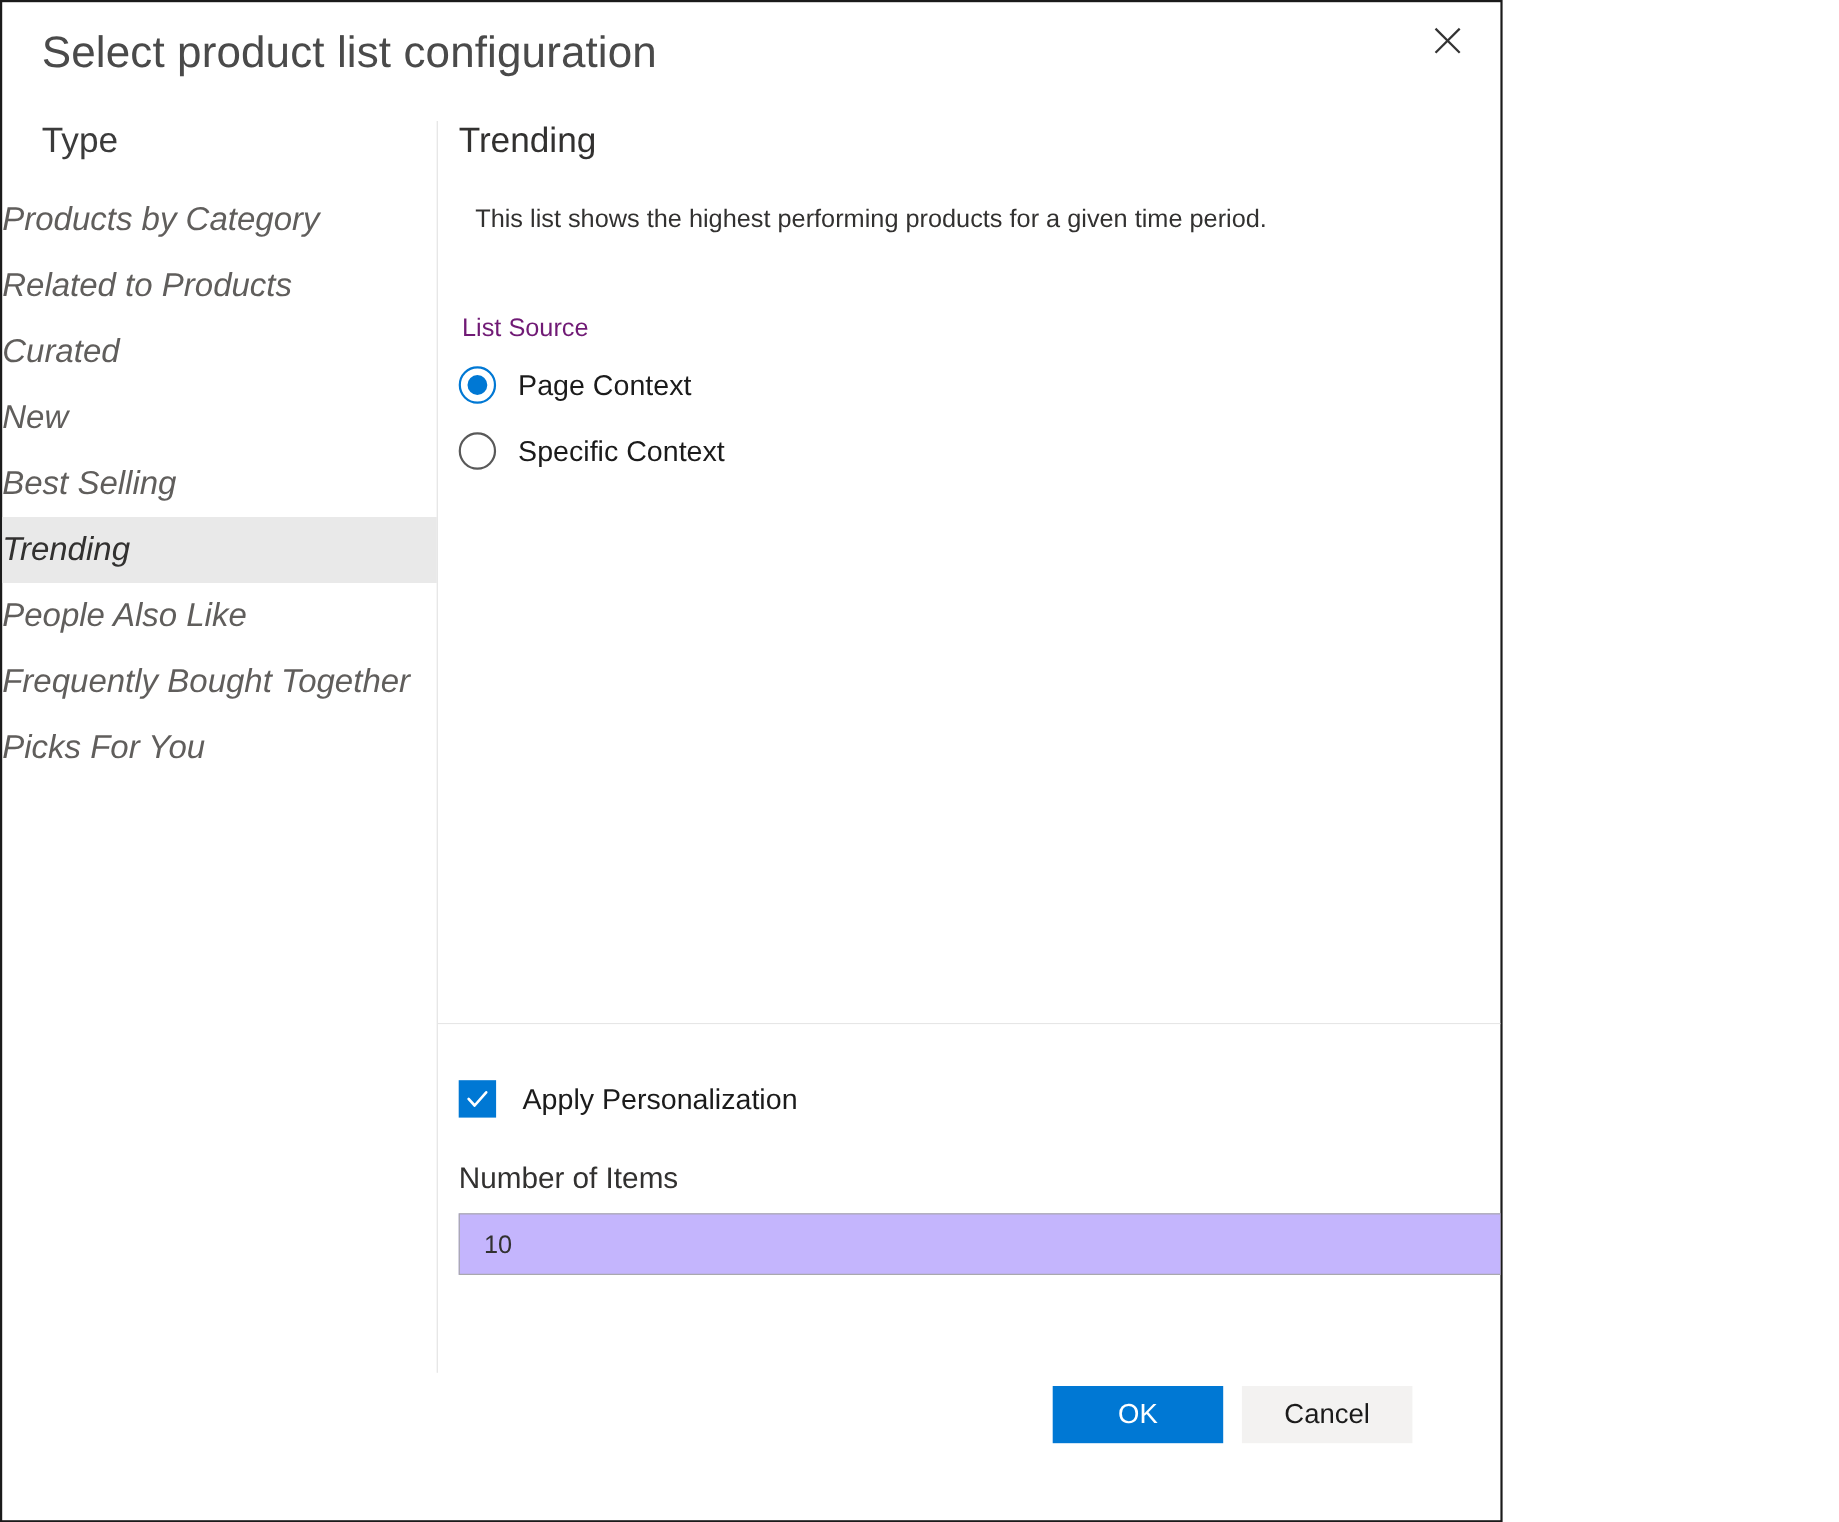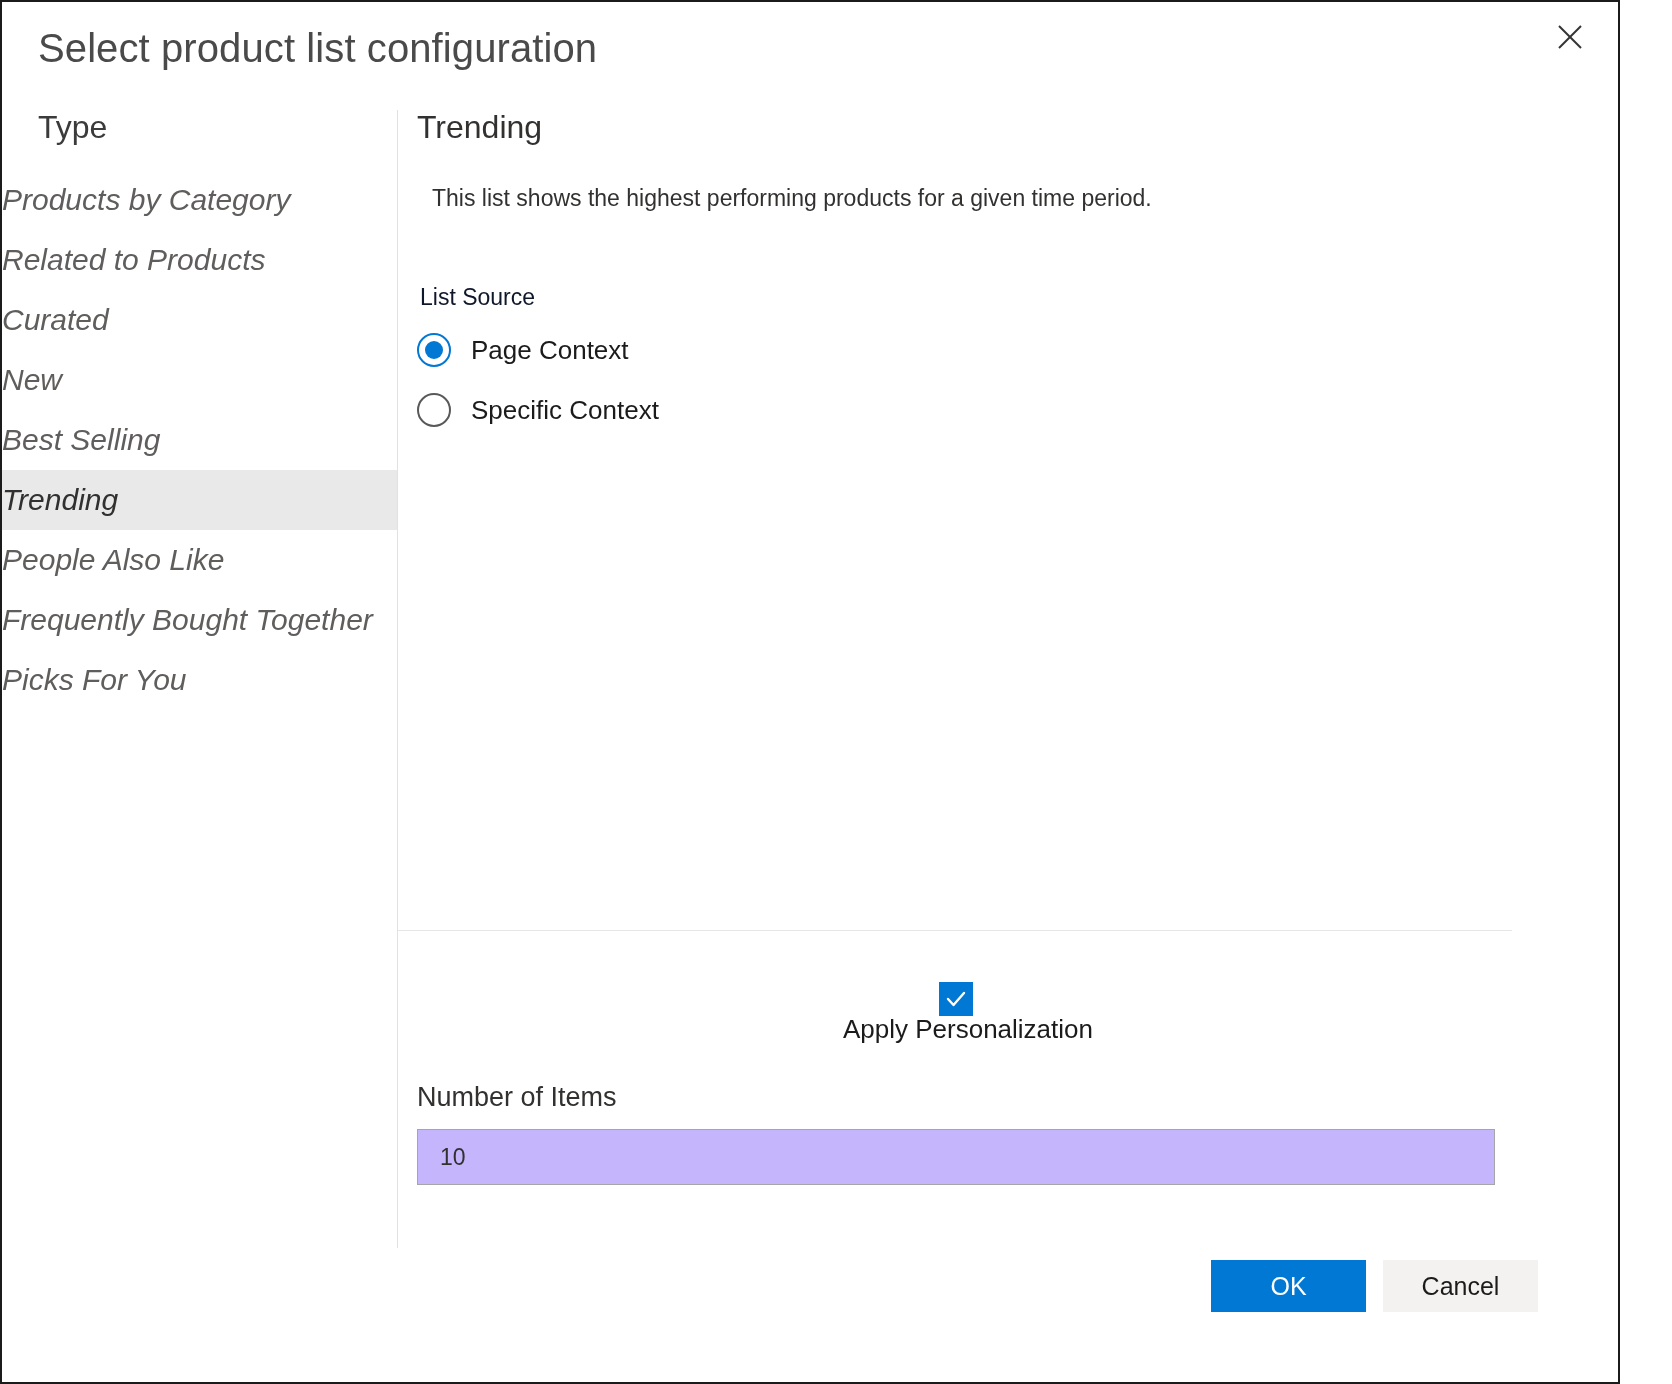--- a/index.html
+++ b/index.html
@@ -10,21 +10,21 @@
   body {
     width: 1672px;
     height: 1384px;
     font-family: "Liberation Sans", sans-serif;
     -webkit-font-smoothing: antialiased;
   }
 
   .dialog {
     position: relative;
     box-sizing: border-box;
-    width: 1620px;
+    width: 1366px;
     height: 1384px;
     background: #ffffff;
     border: 2px solid #1b1b1b;
     overflow: hidden;
   }
 
   
   .dialog-title {
     position: absolute;
     left: 36px;
@@ -119,21 +119,21 @@
     color: #323130;
     line-height: 1.3;
     margin: 15px;
   }
 
   .field-group {
     margin-top: 70px;
   }
   .field-label {
     font-size: 23px;
-    color: #0f172a;
+    color: #701a75;
     margin: 0 0 22px 3px;
   }
 
   .radio-row {
     display: flex;
     align-items: center;
     margin-bottom: 26px;
     cursor: pointer;
     user-select: none;
   }
@@ -182,21 +182,20 @@
     position: absolute;
     left: 415px;
     top: 980px;
     width: 1078px;
   }
   .check-row {
     display: flex;
     align-items: center;
     cursor: pointer;
     user-select: none;
-    flex-direction: column;
   }
   .check-mark {
     width: 34px;
     height: 34px;
     background: #0078d4;
     flex: 0 0 auto;
     display: flex;
     align-items: center;
     justify-content: center;
   }

